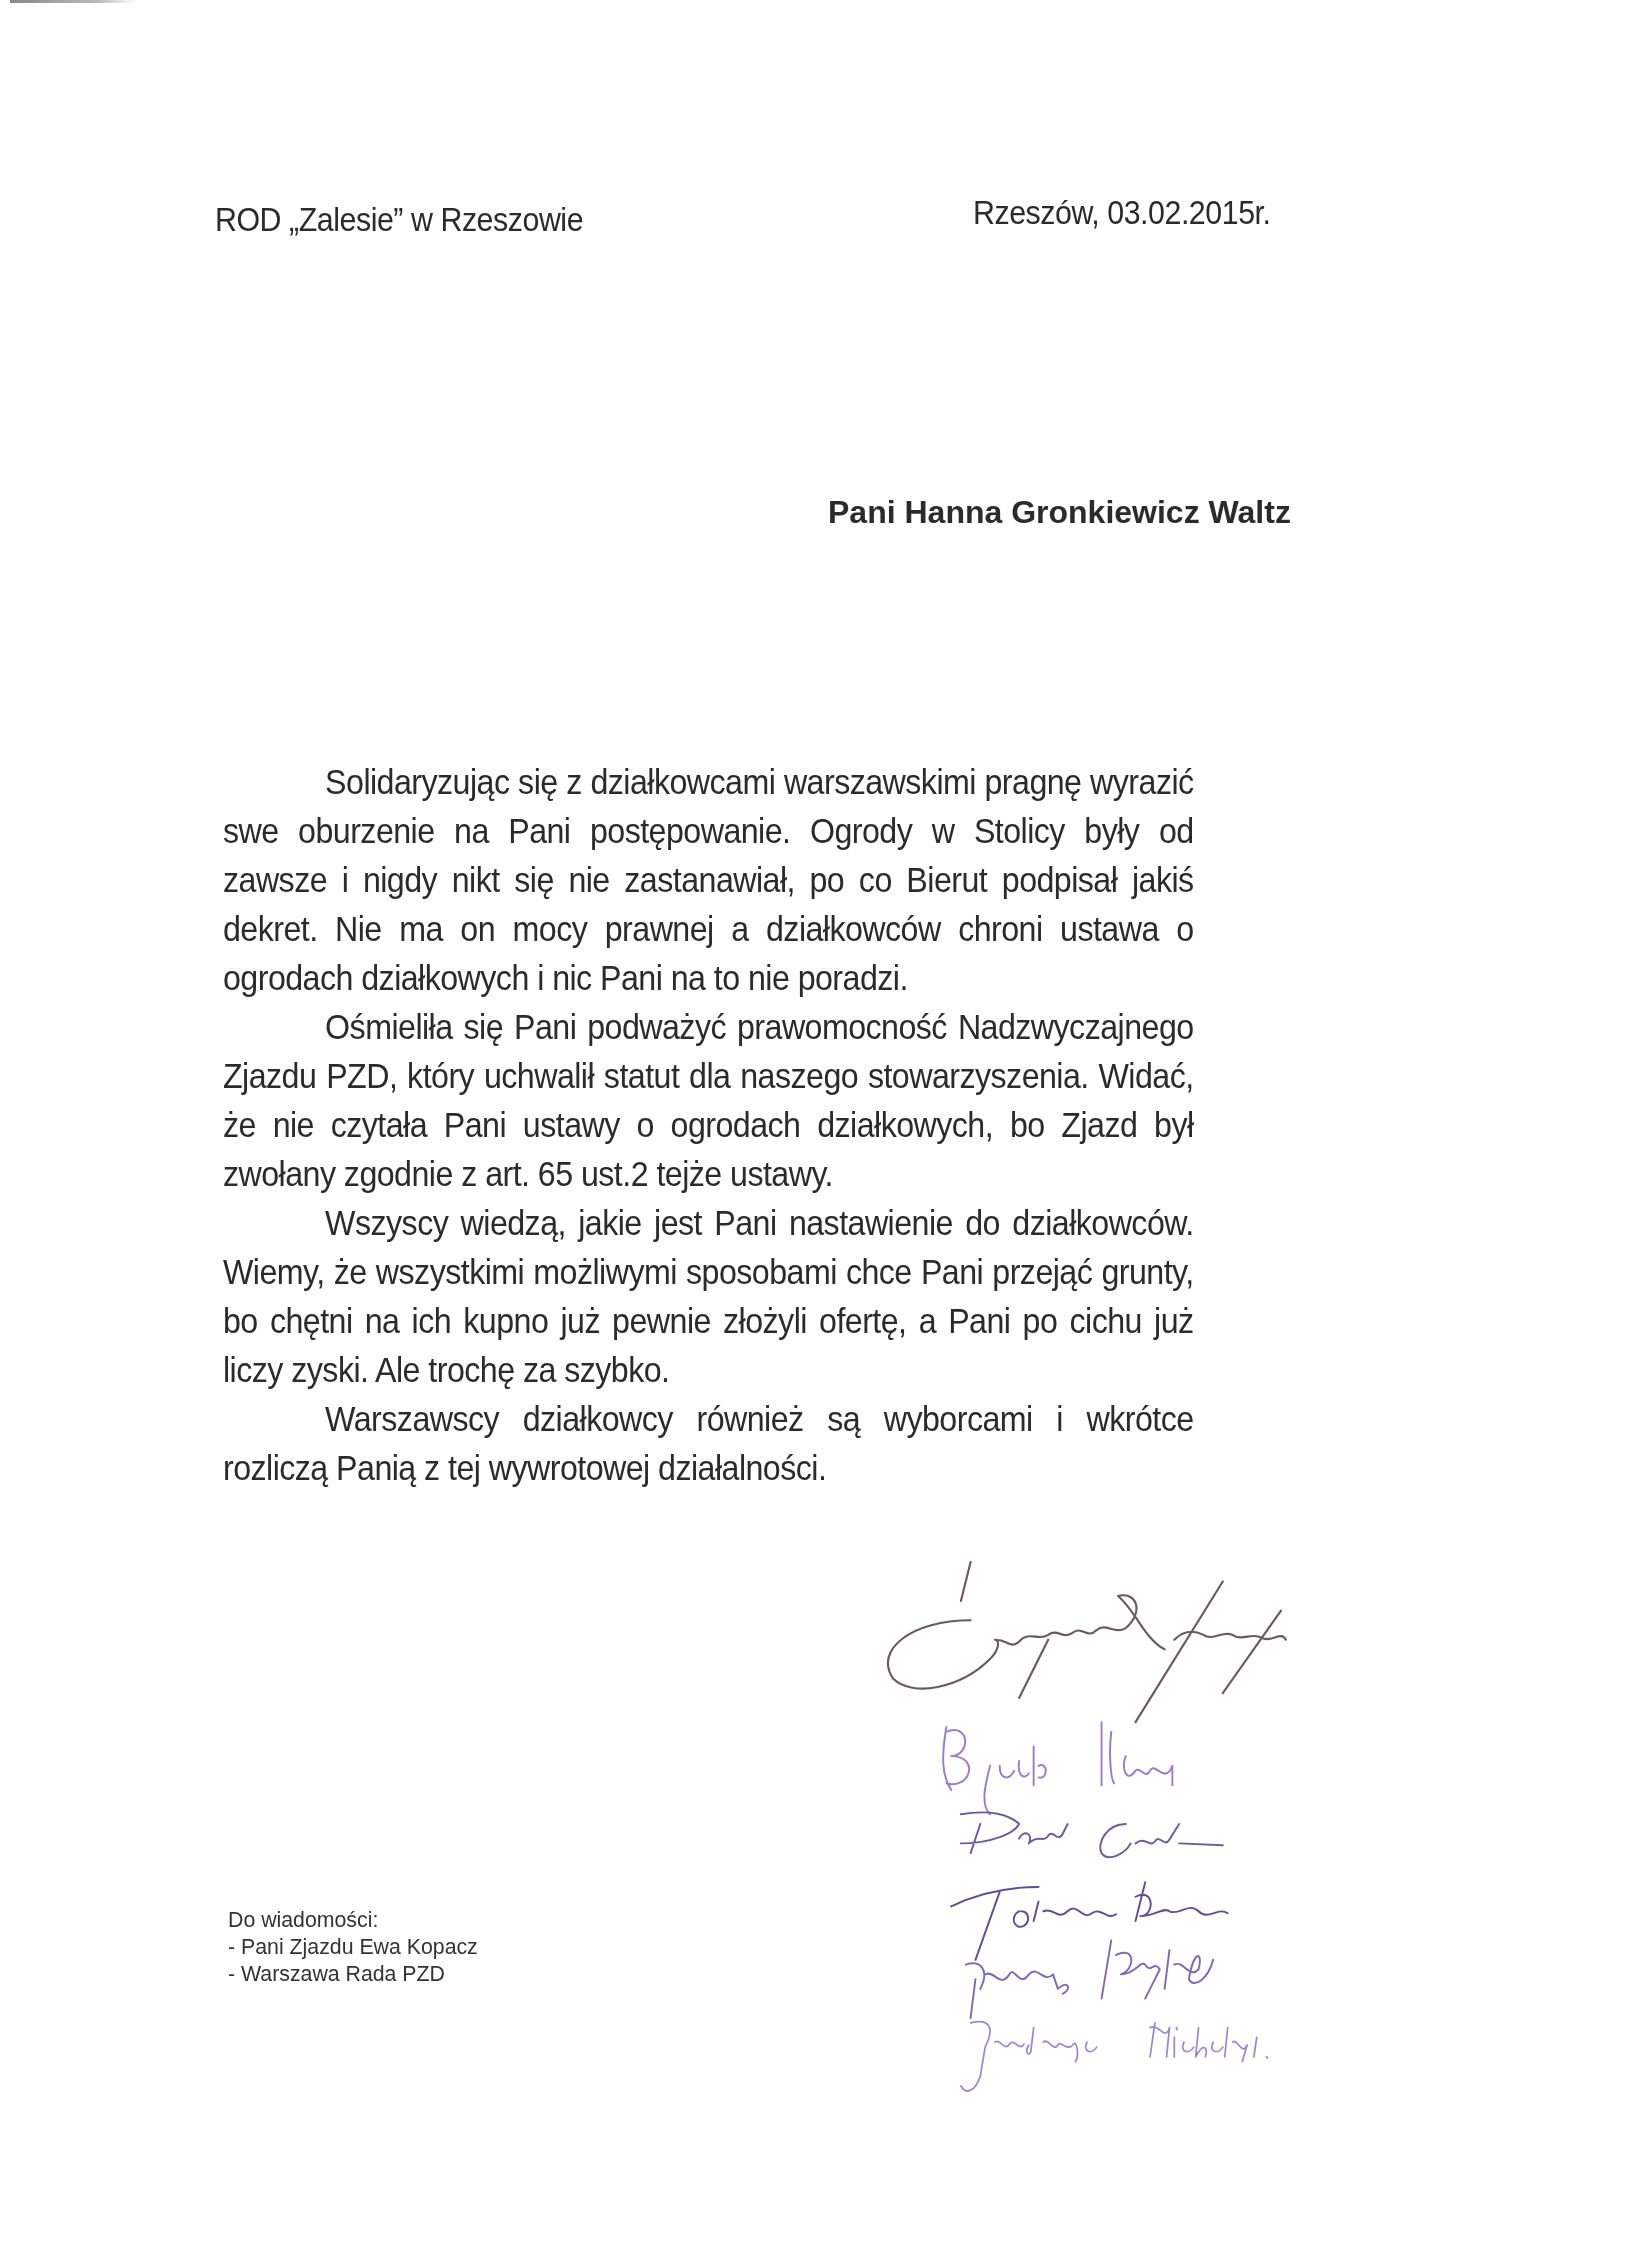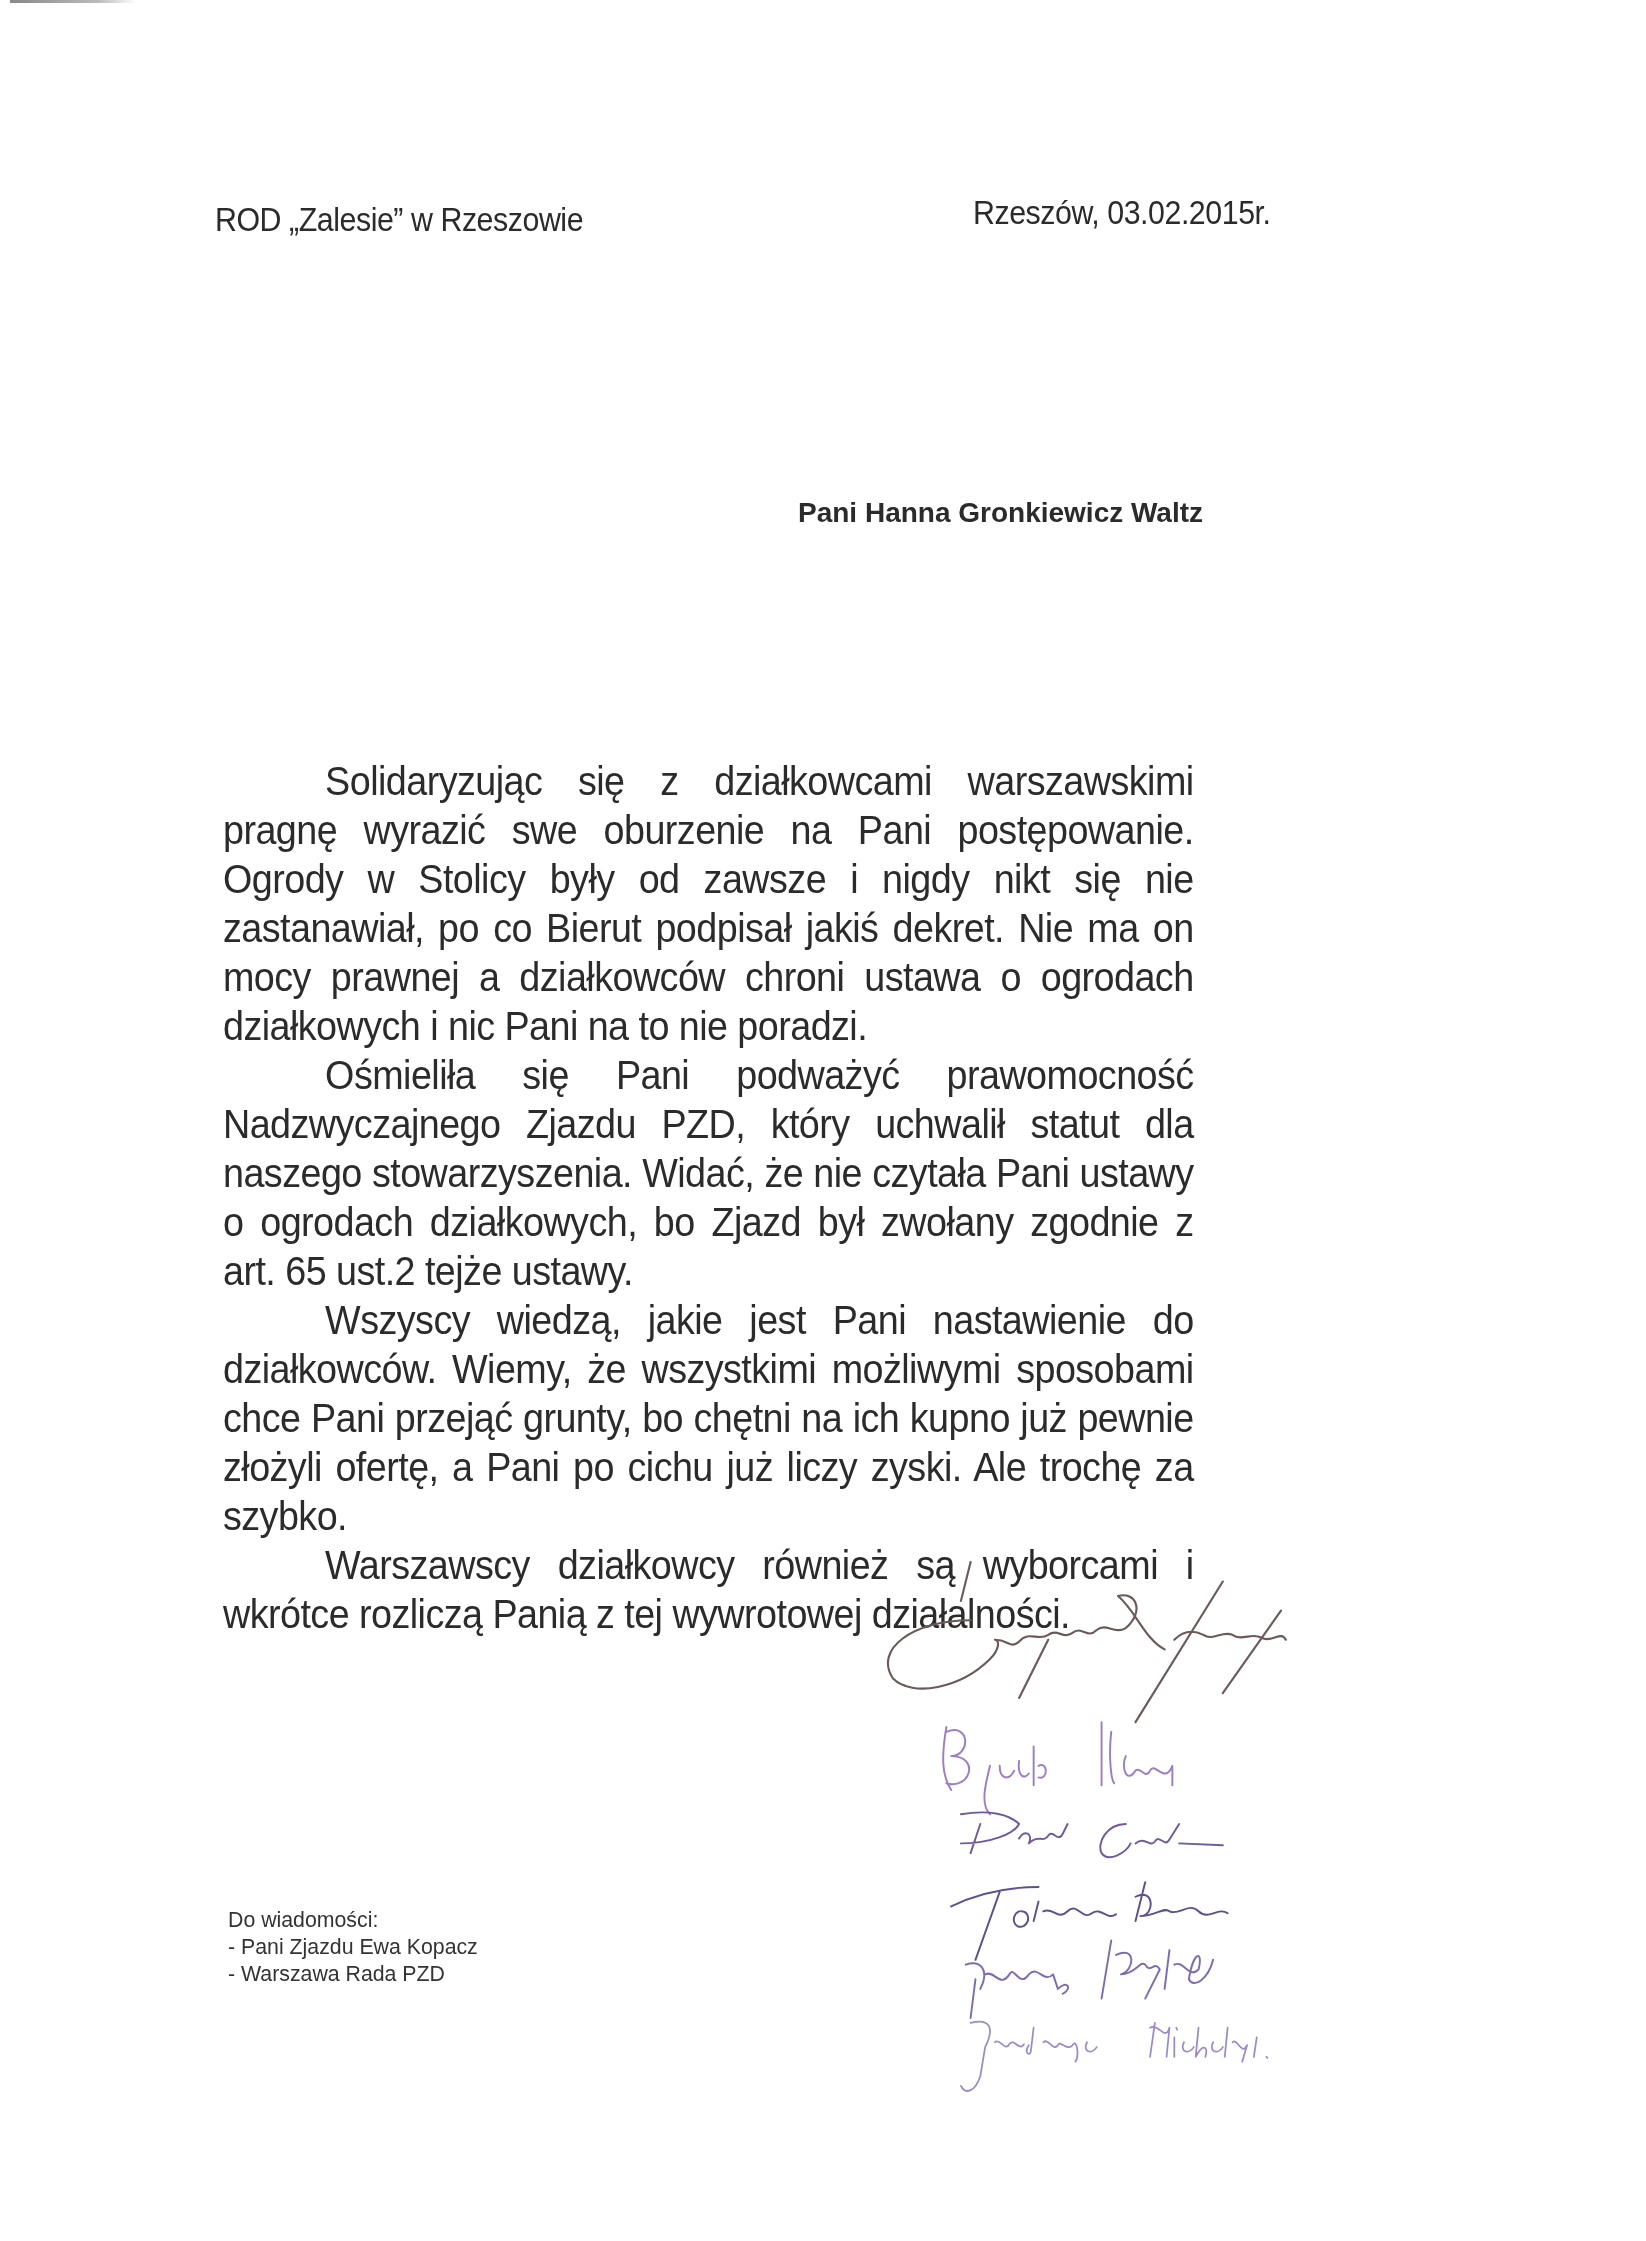--- a/index.html
+++ b/index.html
@@ -1,22 +1,22 @@
 <!DOCTYPE html>
 <html><head>
 <meta charset="utf-8">
 <style>
   html, body { margin: 0; padding: 0; background: #ffffff; }
   body { width: 1647px; height: 2242px; position: relative; overflow: hidden; font-family: "Liberation Sans", sans-serif; color: #2b2b2b; }
   .scan-edge { position: absolute; left: 9.7px; top: 0; width: 126px; height: 2.9px; background: linear-gradient(90deg, #888, #bbb 70%, #fff); }
   .sender { position: absolute; left: 215px; top: 201px; font-size: 33px; letter-spacing: -0.5px; transform: scaleX(0.92); transform-origin: left top; }
   .date { position: absolute; left: 973px; top: 194px; font-size: 33px; letter-spacing: -0.5px; transform: scaleX(0.92); transform-origin: left top; }
-  .recipient { position: absolute; left: 798px; top: 493px; font-size: 28px; font-weight: bold; line-height: 39px; }
+  .recipient { position: absolute; left: 828px; top: 493px; font-size: 32px; font-weight: bold; line-height: 39px; }
   .recipient div { white-space: nowrap; }
-  .body { position: absolute; left: 223px; top: 757px; width: 1213px; font-size: 41px; line-height: 49px; text-align: justify; letter-spacing: -0.6px; }
+  .body { position: absolute; left: 223px; top: 757px; width: 1213px; font-size: 35px; line-height: 49px; text-align: justify; letter-spacing: -0.6px; }
   .body p { margin: 0; text-indent: 111px; transform: scaleX(0.92); transform-origin: left top; width: 1055px; }
   .cc { position: absolute; left: 228px; top: 1907px; font-size: 21.3px; line-height: 27px; color: #333; }
   .signatures { position: absolute; left: 854px; top: 1533px; width: 660px; height: 582px; }
   .signatures svg { width: 100%; height: 100%; }
 </style>
 </head>
 <body>
 
 <div class="scan-edge"></div>
 

